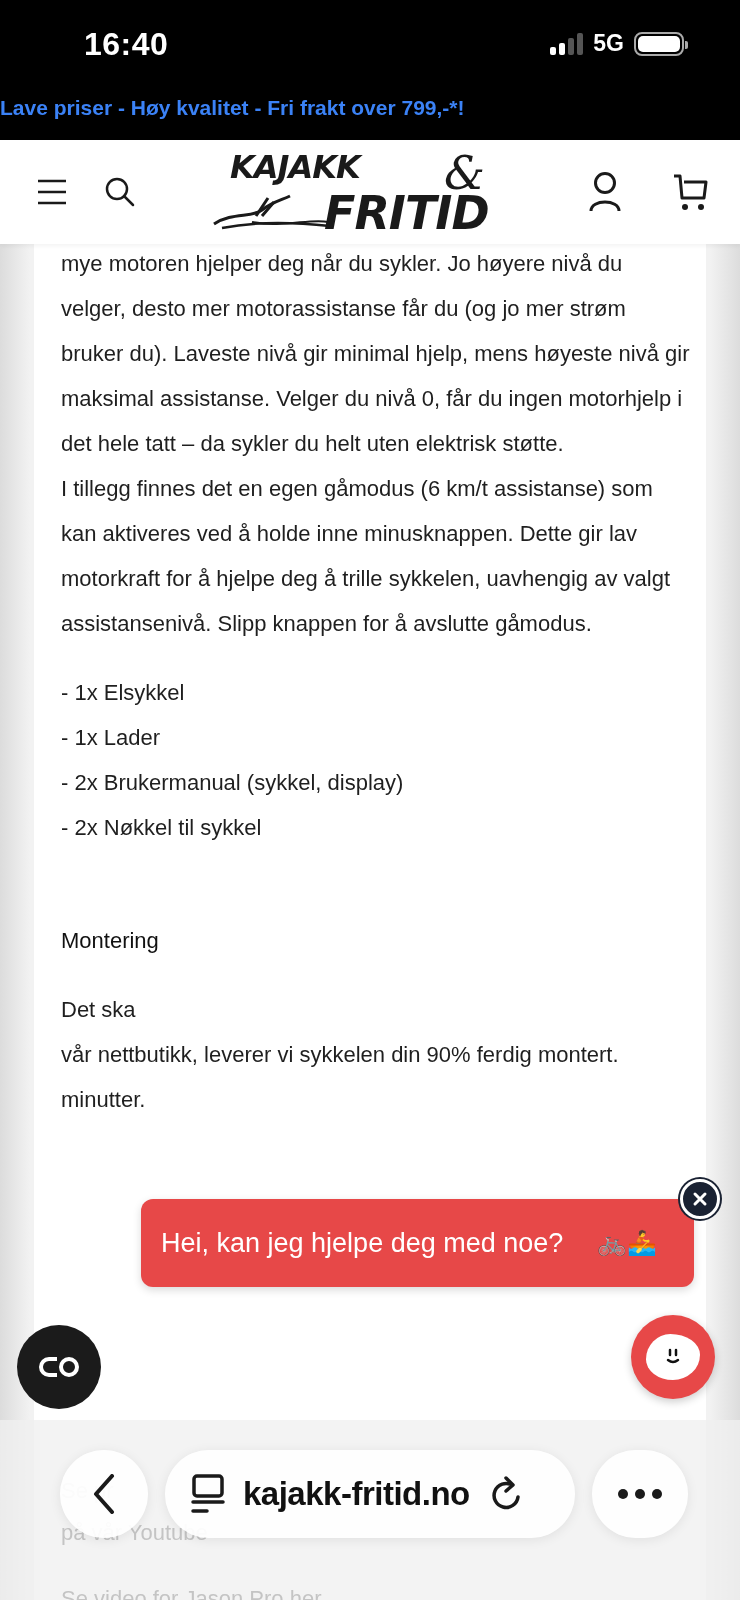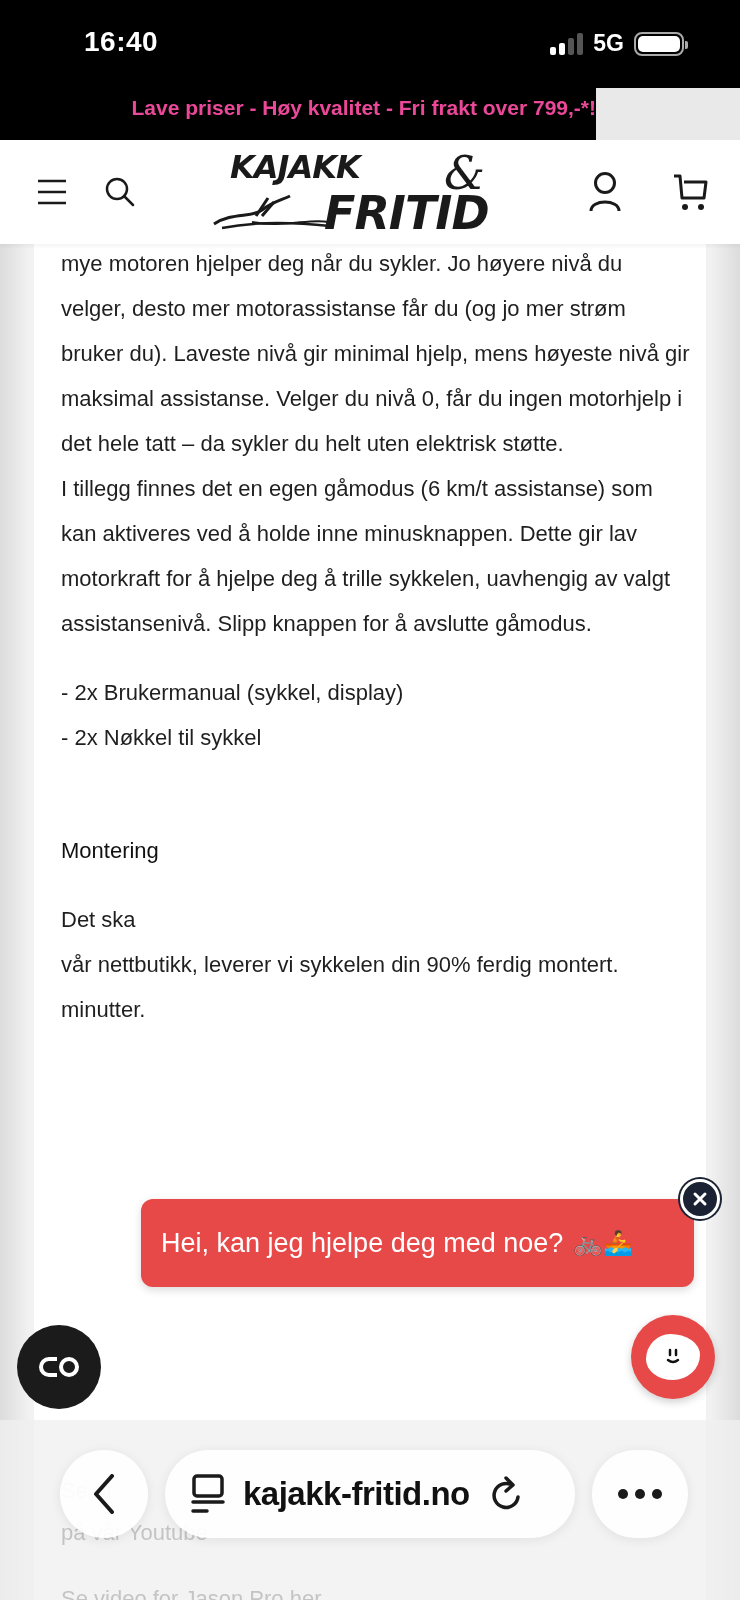--- a/index.html
+++ b/index.html
@@ -1,30 +1,30 @@
 <!DOCTYPE html>
 <html><head>
 <meta charset="utf-8">
 <style>
   * { box-sizing: border-box; margin: 0; padding: 0; }
   html, body { width: 740px; height: 1600px; overflow: hidden; background: #e9e9e9; }
   body { position: relative; font-family: "Liberation Sans", "DejaVu Sans", sans-serif; color: #1a1a1a; }
 
   .status-bar { position: absolute; top: 0; left: 0; width: 740px; height: 88px; background: #000; color: #fff; }
-  .status-time { position: absolute; left: 84px; top: 26px; font-size: 28px; font-weight: bold; letter-spacing: 0.5px; }
+  .status-time { position: absolute; left: 84px; top: 26px; font-size: 32px; font-weight: bold; letter-spacing: 0.5px; }
   .status-right { position: absolute; right: 56px; top: 30px; display: flex; align-items: center; gap: 10px; }
   .signal { display: flex; align-items: flex-end; gap: 3px; height: 22px; }
   .signal span { display: block; width: 6px; border-radius: 2px; background: #fff; }
   .signal span.dim { background: #555; }
   .net { font-size: 23px; font-weight: bold; }
   .battery { width: 50px; height: 24px; border: 2px solid #aaa; border-radius: 8px; padding: 2px; position: relative; }
   .battery::after { content: ""; position: absolute; right: -6px; top: 7px; width: 3px; height: 8px; background: #aaa; border-radius: 0 2px 2px 0; }
   .battery .fill { width: 100%; height: 100%; background: #fff; border-radius: 5px; }
 
-  .promo-bar { position: absolute; top: 88px; left: 0; width: 596px; height: 52px; background: #000; color: #ec4899; text-align: right; font-size: 21px; font-weight: bold; line-height: 40px; }
+  .promo-bar { position: absolute; top: 88px; left: 0; width: 740px; height: 52px; background: #000; color: #3b82f6; text-align: left; font-size: 21px; font-weight: bold; line-height: 40px; }
 
   .site-header { position: absolute; top: 140px; left: 0; width: 740px; height: 104px; background: #fff; z-index: 3; box-shadow: 0 2px 4px rgba(0,0,0,0.05); }
   .hdr-icon { position: absolute; top: 30px; width: 44px; height: 44px; display: flex; align-items: center; justify-content: center; cursor: pointer; }
   .menu-icon { left: 30px; }
   .search-icon { left: 98px; }
   .account-icon { left: 583px; }
   .cart-icon { left: 668px; }
   .logo { position: absolute; left: 212px; top: 8px; width: 320px; height: 86px; }
   .logo-top { position: absolute; left: 18px; top: 0; font-size: 32px; font-weight: 900; font-style: italic; letter-spacing: -1px; color: #1a1a1a; font-family: "DejaVu Sans", sans-serif; }
   .logo-amp { position: absolute; left: 232px; top: -2px; font-size: 46px; font-style: italic; font-family: "DejaVu Serif", serif; color: #1a1a1a; font-weight: normal; }
@@ -35,21 +35,21 @@
   .content-card { position: absolute; top: 244px; left: 34px; width: 672px; height: 1356px; background: #fff; }
   .content { position: absolute; left: 61px; top: 241px; width: 630px; font-size: 22px; line-height: 45px; color: #1f1f1f; font-family: "Liberation Sans", sans-serif; }
   .content p { margin: 0; }
   .para-gap { height: 24px; }
   .content .heading { font-weight: normal; color: #111; }
   .list-item { margin-top: 23px; }
 
   .fade-overlay { position: absolute; left: 0; top: 1420px; width: 740px; height: 180px; background: rgba(240,240,240,0.78); z-index: 4; }
   .faded-text { position: absolute; left: 61px; font-size: 22px; color: #c4c4c4; z-index: 4; }
 
-  .chat-bubble { position: absolute; left: 141px; top: 1199px; width: 553px; height: 88px; background: #e74848; border-radius: 12px; color: #fff; font-size: 27px; display: flex; align-items: center; padding-left: 20px; z-index: 6; box-shadow: 0 3px 8px rgba(0,0,0,0.15); cursor: pointer; }
+  .chat-bubble { position: absolute; left: 141px; top: 1199px; width: 553px; height: 88px; background: #e74848; border-radius: 12px; color: #fff; font-size: 27px; display: flex; align-items: center; padding-left: 20px; z-index: 6; box-shadow: 0 3px 8px rgba(0,0,0,0.15); cursor: pointer; gap: 24px; }
   .chat-bubble .emojis { margin-left: 10px; font-size: 24px; }
   .chat-close { position: absolute; left: 680px; top: 1179px; width: 40px; height: 40px; border-radius: 50%; background: #1a2233; border: 3px solid #fff; box-shadow: 0 0 0 2px #1a2233; display: flex; align-items: center; justify-content: center; z-index: 7; cursor: pointer; }
   .chat-launcher { position: absolute; left: 631px; top: 1315px; width: 84px; height: 84px; border-radius: 50%; background: #e74848; display: flex; align-items: center; justify-content: center; z-index: 6; box-shadow: 0 3px 8px rgba(0,0,0,0.2); cursor: pointer; }
   .chat-launcher .blob { width: 54px; height: 46px; background: #fff; border-radius: 45% 55% 50% 50% / 55% 45% 55% 45%; display: flex; align-items: center; justify-content: center; }
   .co-button { position: absolute; left: 17px; top: 1325px; width: 84px; height: 84px; border-radius: 50%; background: #1b1b1b; display: flex; align-items: center; justify-content: center; z-index: 6; cursor: pointer; }
 
   .browser-bar { position: absolute; left: 0; top: 1450px; width: 740px; height: 100px; z-index: 8; }
   .pill { position: absolute; background: rgba(255,255,255,0.92); border-radius: 46px; box-shadow: 0 2px 12px rgba(0,0,0,0.08); display: flex; align-items: center; justify-content: center; cursor: pointer; }
   .back-pill { left: 60px; top: 0; width: 88px; height: 88px; }
   .url-pill { left: 165px; top: 0; width: 410px; height: 88px; justify-content: flex-start; padding-left: 26px; }
@@ -118,20 +118,22 @@
   </div>
 </div>
 
 <div class="page-bg"></div>
 <div class="content-card"></div>
 
 <div class="content">
   <p>mye motoren hjelper deg når du sykler. Jo høyere nivå du velger, desto mer motorassistanse får du (og jo mer strøm bruker du). Laveste nivå gir minimal hjelp, mens høyeste nivå gir maksimal assistanse. Velger du nivå 0, får du ingen motorhjelp i det hele tatt – da sykler du helt uten elektrisk støtte.</p>
   <p>I tillegg finnes det en egen gåmodus (6 km/t assistanse) som kan aktiveres ved å holde inne minusknappen. Dette gir lav motorkraft for å hjelpe deg å trille sykkelen, uavhengig av valgt assistansenivå. Slipp knappen for å avslutte gåmodus.</p>
   <div class="para-gap"></div>
+  <p class="list-item">- 1x Elsykkel</p>
+  <p class="list-item">- 1x Lader</p>
   <p class="list-item">- 2x Brukermanual (sykkel, display)</p>
   <p class="list-item">- 2x Nøkkel til sykkel</p>
   <div style="height:68px"></div>
   <p class="heading">Montering</p>
   <div style="height:24px"></div>
   <p>Det ska</p>
   <p>vår nettbutikk, leverer vi sykkelen din 90% ferdig montert.</p>
   <p>minutter.</p>
 </div>
 

